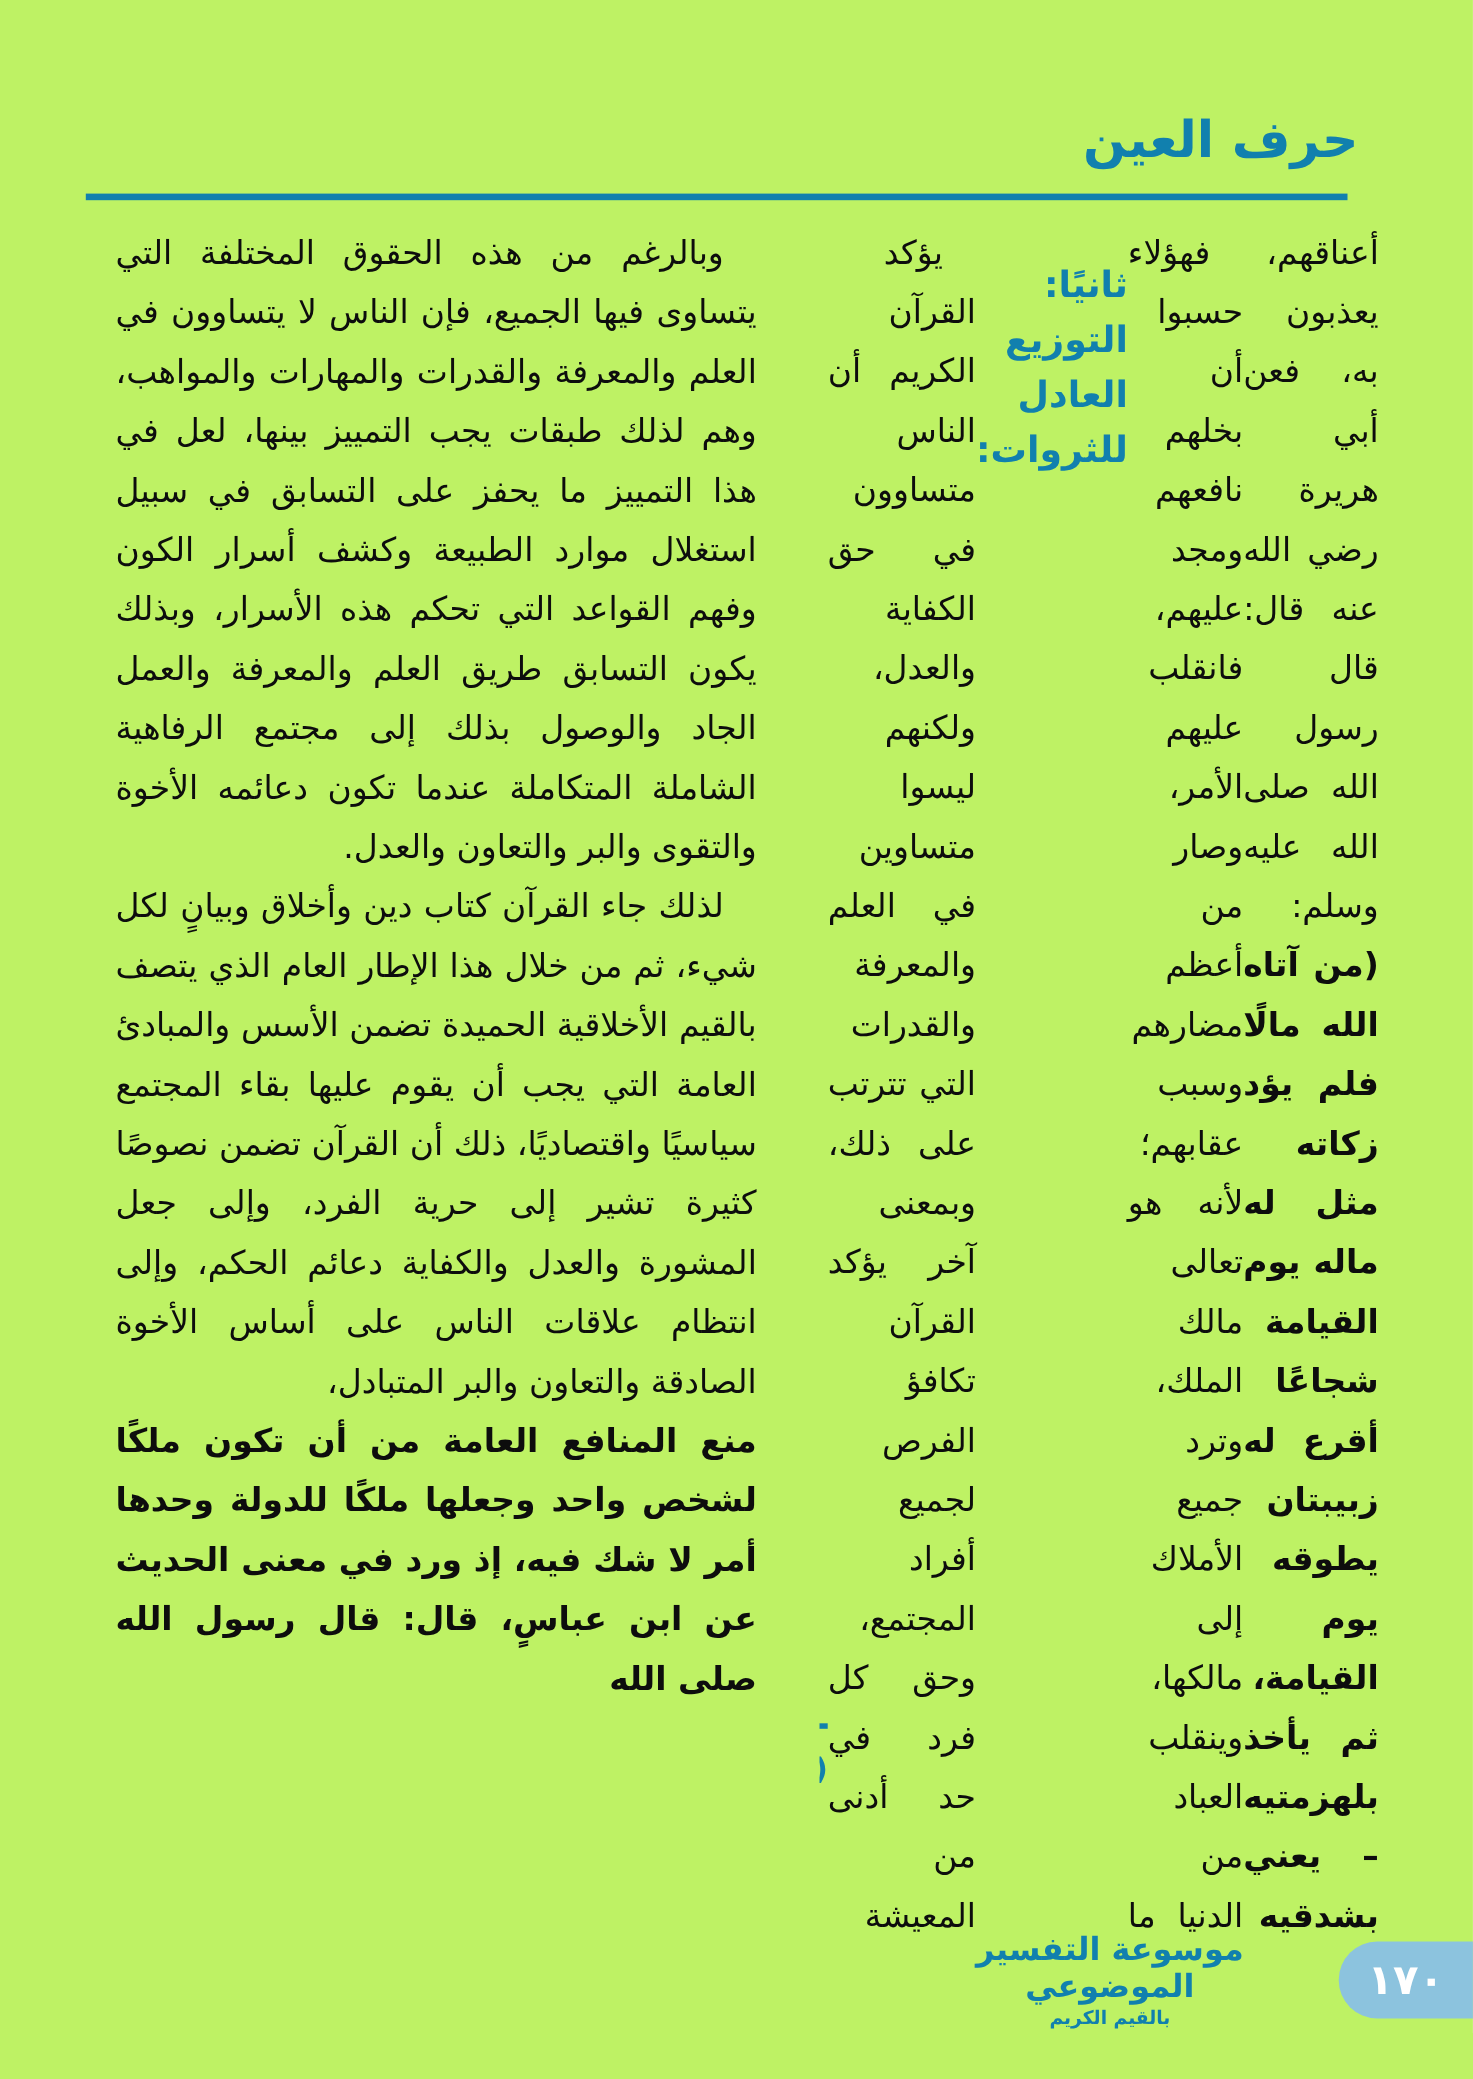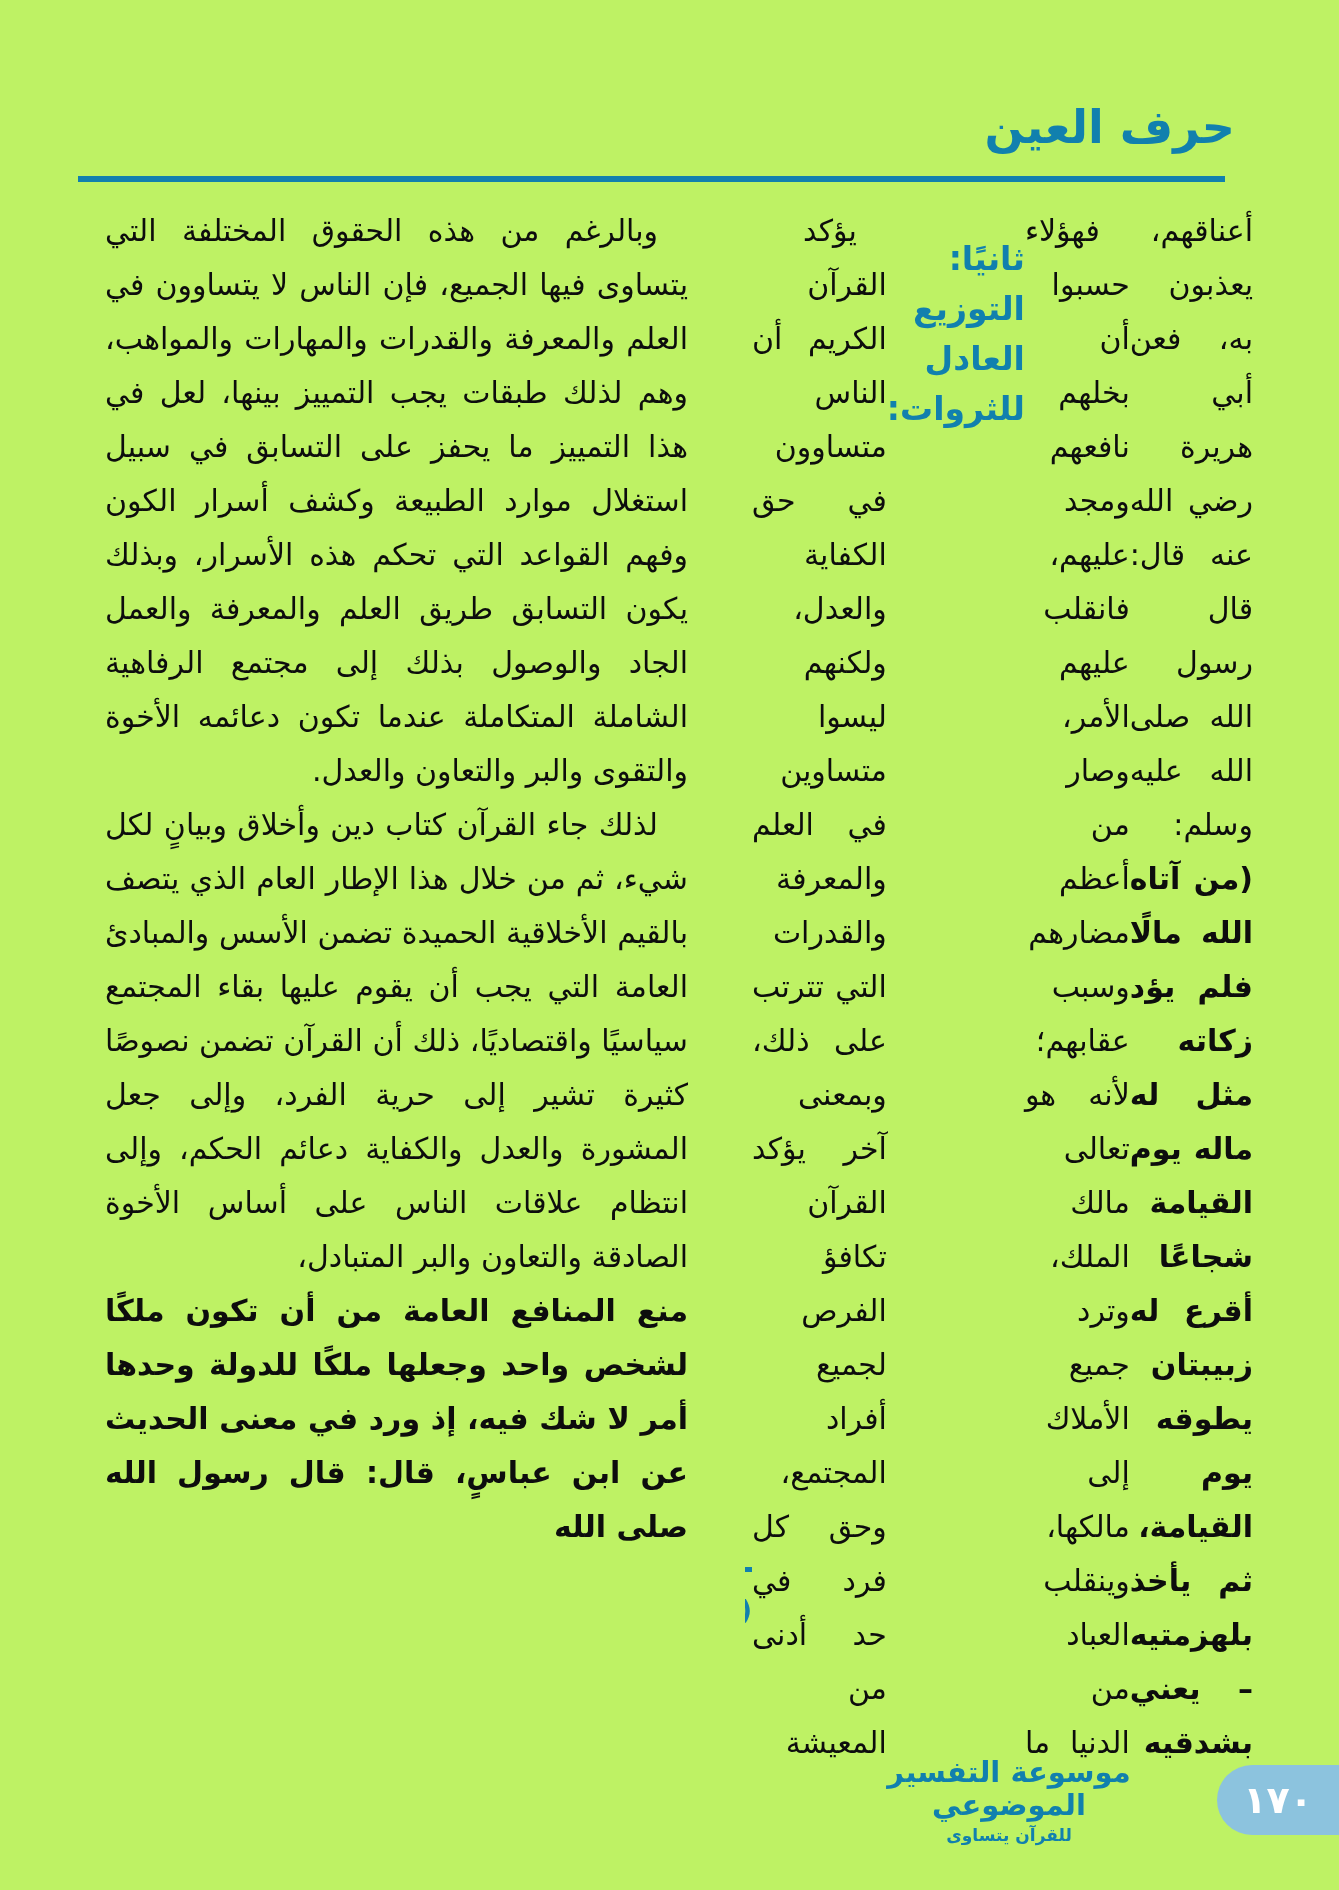--- a/index.html
+++ b/index.html
@@ -105,20 +105,20 @@
     <div class="col-left">
       <p class="body indent">وبالرغم من هذه الحقوق المختلفة التي يتساوى فيها الجميع، فإن الناس لا يتساوون في العلم والمعرفة والقدرات والمهارات والمواهب، وهم لذلك طبقات يجب التمييز بينها، لعل في هذا التمييز ما يحفز على التسابق في سبيل استغلال موارد الطبيعة وكشف أسرار الكون وفهم القواعد التي تحكم هذه الأسرار، وبذلك يكون التسابق طريق العلم والمعرفة والعمل الجاد والوصول بذلك إلى مجتمع الرفاهية الشاملة المتكاملة عندما تكون دعائمه الأخوة والتقوى والبر والتعاون والعدل.</p>
       <p class="body indent">لذلك جاء القرآن كتاب دين وأخلاق وبيانٍ لكل شيء، ثم من خلال هذا الإطار العام الذي يتصف بالقيم الأخلاقية الحميدة تضمن الأسس والمبادئ العامة التي يجب أن يقوم عليها بقاء المجتمع سياسيًا واقتصاديًا، ذلك أن القرآن تضمن نصوصًا كثيرة تشير إلى حرية الفرد، وإلى جعل المشورة والعدل والكفاية دعائم الحكم، وإلى انتظام علاقات الناس على أساس الأخوة الصادقة والتعاون والبر المتبادل،</p>
       <p class="body boldpara">منع المنافع العامة من أن تكون ملكًا لشخص واحد وجعلها ملكًا للدولة وحدها أمر لا شك فيه، إذ ورد في معنى الحديث عن ابن عباسٍ، قال: قال رسول الله صلى الله</p>
     </div>
 
   </div>
 
   <div class="footer-logo">
     <div class="logo-line1">موسوعة التفسير الموضوعي</div>
-    <div class="logo-line2">للقرآن يتساوى</div>
+    <div class="logo-line2">بالقيم الكريم</div>
   </div>
 
   <div class="page-badge">
     <span class="page-number">١٧٠</span>
   </div>
 
 </div>
 
 </body></html>

